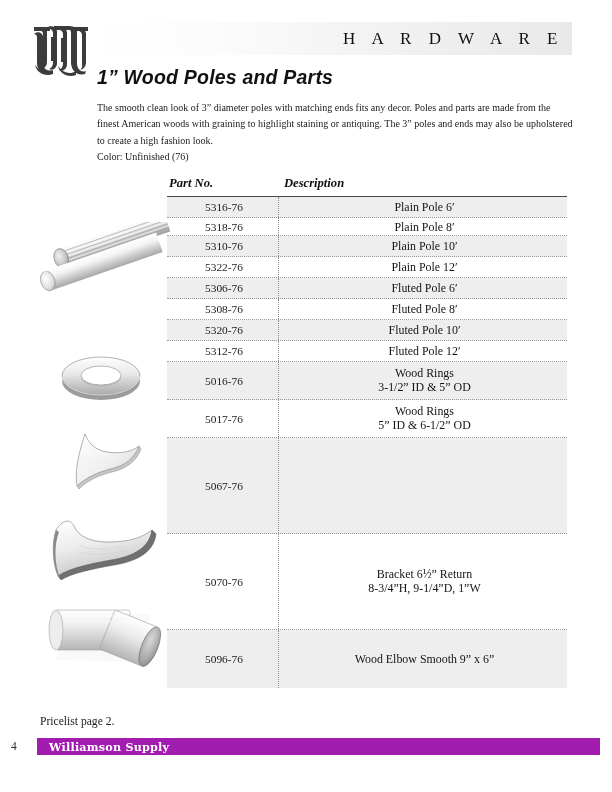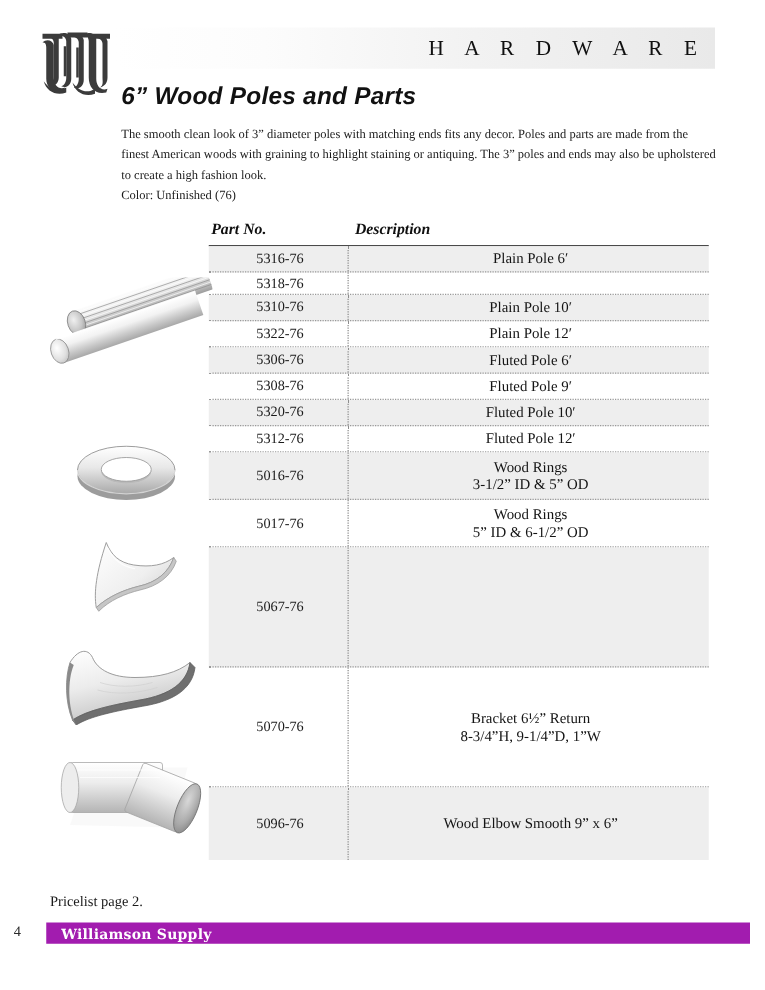--- a/index.html
+++ b/index.html
@@ -215,21 +215,21 @@
       <path d="M5 47 C10 54, 17 56, 23 52 L23 56 C15 59, 7 55, 5 47 Z"></path>
       <path d="M28 48 C33 55, 40 57, 46 53 L46 57 C38 60, 30 56, 28 48 Z"></path>
       <path d="M10 20 L12 20 L12 44 L10 44 Z"></path>
       <path d="M21 19 L23 19 L23 43 L21 43 Z"></path>
       <path d="M31 20 L33 20 L33 44 L31 44 Z"></path>
       <path d="M43 19 L45 19 L45 43 L43 43 Z"></path>
     </g>
   </svg>
 </div>
 
-<div class="title">6” Wood Poles and Parts</div>
+<div class="title">1” Wood Poles and Parts</div>
 <div class="intro">
   <p>The smooth clean look of 3” diameter poles with matching ends fits any decor. Poles and parts are made from the finest American woods with graining to highlight staining or antiquing.  The 3” poles and ends may also be upholstered to create a high fashion look.</p>
   <p>Color:  Unfinished (76)</p>
 </div>
 
 <div class="prod" style="left:35px; top:222px;">
   <svg width="135" height="70" viewBox="0 0 135 70" aria-hidden="true">
     <defs>
       <linearGradient id="poleA" x1="0" y1="0" x2="0" y2="1">
         <stop offset="0%" stop-color="#ffffff"></stop>
@@ -375,20 +375,23 @@
       <div class="row shade" style="height: 21px;">
         <div class="vline"></div>
         <div class="cell-part">5316-76</div>
         <div class="cell-desc">
           <div>Plain Pole 6′</div>
         </div>
       </div>
       <div class="row" style="height: 18px;">
         <div class="vline"></div>
         <div class="cell-part">5318-76</div>
+        <div class="cell-desc">
+          <div>Plain Pole 8′</div>
+        </div>
       </div>
       <div class="row shade" style="height: 21px;">
         <div class="vline"></div>
         <div class="cell-part">5310-76</div>
         <div class="cell-desc">
           <div>Plain Pole 10′</div>
         </div>
       </div>
       <div class="row" style="height: 21px;">
         <div class="vline"></div>
@@ -401,21 +404,21 @@
         <div class="vline"></div>
         <div class="cell-part">5306-76</div>
         <div class="cell-desc">
           <div>Fluted Pole 6′</div>
         </div>
       </div>
       <div class="row" style="height: 21px;">
         <div class="vline"></div>
         <div class="cell-part">5308-76</div>
         <div class="cell-desc">
-          <div>Fluted Pole 9′</div>
+          <div>Fluted Pole 8′</div>
         </div>
       </div>
       <div class="row shade" style="height: 21px;">
         <div class="vline"></div>
         <div class="cell-part">5320-76</div>
         <div class="cell-desc">
           <div>Fluted Pole 10′</div>
         </div>
       </div>
       <div class="row" style="height: 21px;">

